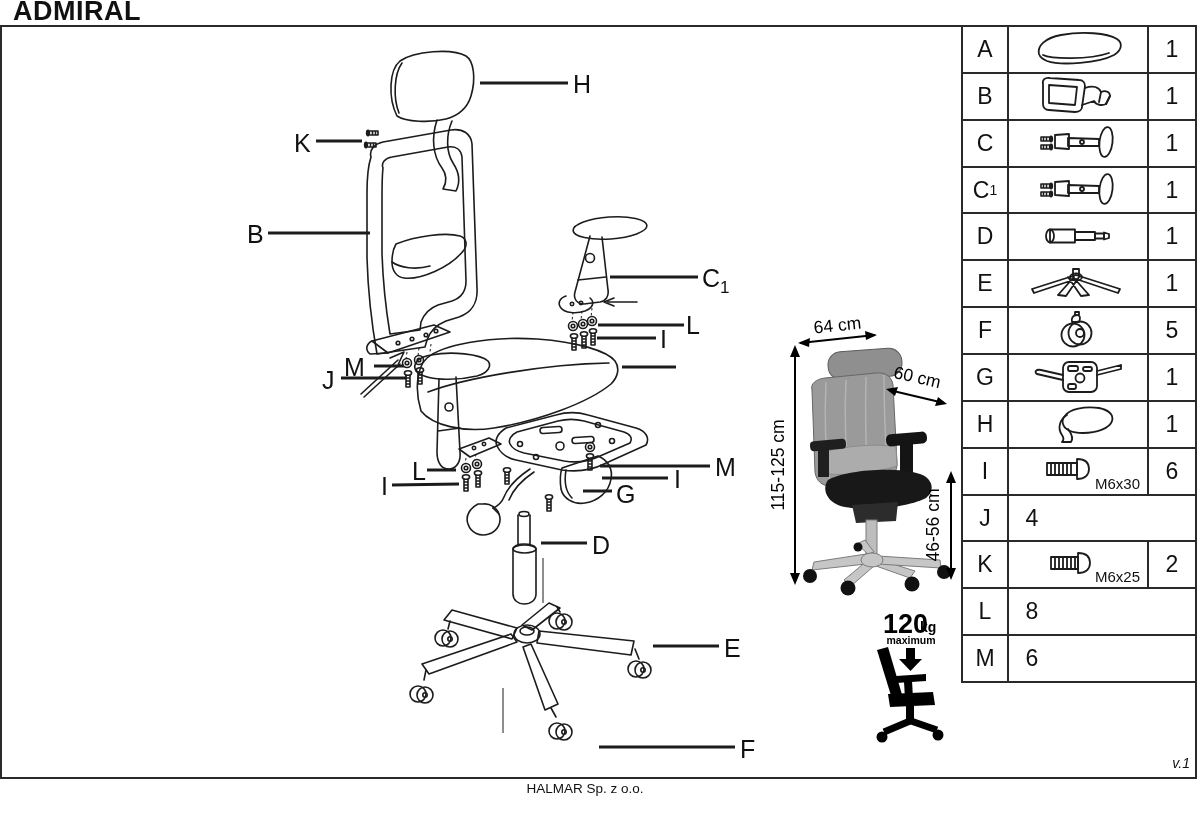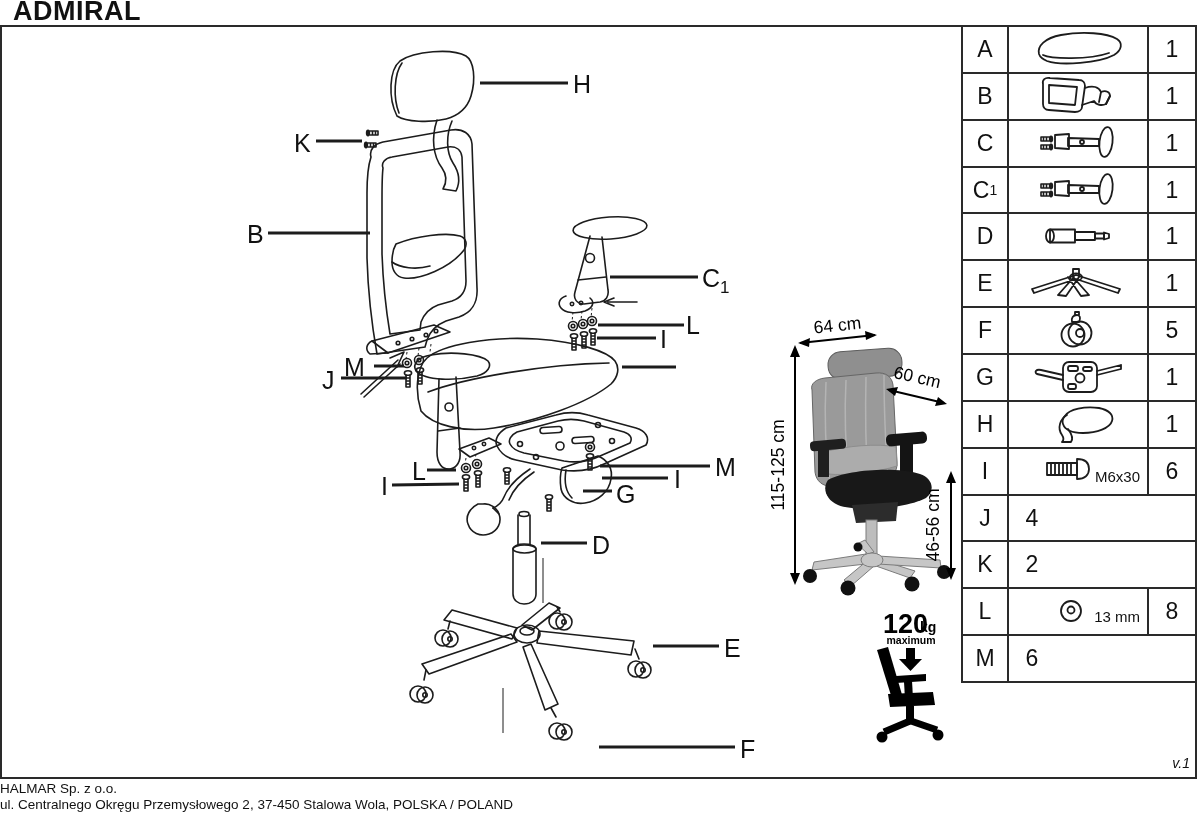--- a/index.html
+++ b/index.html
@@ -1,29 +1,29 @@
 <!DOCTYPE html>
 <html><head>
 <meta charset="utf-8">
 <style>
   html,body{margin:0;padding:0;background:#fff;}
   body{width:1200px;height:831px;position:relative;font-family:"Liberation Sans",sans-serif;color:#111;overflow:hidden;}
   .abs{position:absolute;}
   #title{left:13px;top:-4px;font-size:27px;font-weight:bold;letter-spacing:.5px;}
   #mainbox{left:0;top:25px;width:1197px;height:754px;border:2px solid #2a2a2a;box-sizing:border-box;}
   #version{left:1130px;top:755px;width:60px;text-align:right;font-size:14px;font-style:italic;}
-  #footer{left:0;top:781px;width:1170px;font-size:13.5px;line-height:15.5px;}
+  #footer{left:0;top:781px;width:1170px;text-align:center;font-size:13.5px;line-height:15.5px;}
   
   #ptable{left:961px;top:25px;width:236px;height:658px;border:2px solid #2a2a2a;box-sizing:border-box;display:flex;flex-direction:column;background:#fff;}
   .prow{flex:1;display:flex;min-height:0;}
   .prow + .prow{border-top:2px solid #2a2a2a;}
   .cl{width:44px;border-right:2px solid #2a2a2a;display:flex;align-items:center;justify-content:center;font-size:23px;}
   .ci{flex:1;border-right:2px solid #2a2a2a;position:relative;display:flex;align-items:center;justify-content:center;overflow:hidden;}
   .cq{width:46px;display:flex;align-items:center;justify-content:center;font-size:23px;}
-  .spec{position:absolute;right:7px;bottom:9px;font-size:15px;}
+  .spec{position:absolute;right:7px;bottom:2px;font-size:15px;}
   .cl sub{font-size:14px;}
   
   svg .ln{stroke:#1c1c1c;fill:none;stroke-width:1.6;stroke-linecap:round;stroke-linejoin:round;}
   svg .lead{stroke:#1c1c1c;stroke-width:3;fill:none;}
   svg .lbl{font-family:"Liberation Sans",sans-serif;font-size:25px;fill:#111;}
   svg .dash{stroke:#1c1c1c;stroke-width:1;fill:none;stroke-dasharray:2.5 2.5;}
   svg .thin{stroke:#1c1c1c;stroke-width:1;fill:none;}
   svg .dim{stroke:#000;stroke-width:2;fill:none;}
   svg .dimt{font-family:"Liberation Sans",sans-serif;font-size:17.5px;fill:#000;}
   .ticon .ln{stroke-width:1.8;}
@@ -439,43 +439,42 @@
     <div class="cl">
         <span>J</span>
       </div>
     <div class="cq">4</div>
   </div>
 
   <div class="prow">
     <div class="cl">
         <span>K</span>
       </div>
+    <div class="ci">
+        <svg class="ticon" width="130" height="44" viewBox="0 0 130 44">
+      <path class="ln" d="M38,14 L65,14 L65,26 L38,26 Z M42,14 L42,26 M46,14 L46,26 M50,14 L50,26 M54,14 L54,26 M58,14 L58,26 M62,14 L62,26"></path>
+      <path class="ln" d="M65,10 C73,10 77,14 77,20 C77,26 73,30 65,30 Z"></path>
+    </svg>
+        <span class="spec">M6x25</span>
+      </div>
     <div class="cq">2</div>
   </div>
 
   <div class="prow">
     <div class="cl">
         <span>L</span>
-      </div>
-    <div class="ci">
-        <svg class="ticon" width="130" height="44" viewBox="0 0 130 44">
-      <circle class="ln" cx="58" cy="21" r="10"></circle>
-      <circle class="ln" cx="58" cy="20" r="3.5"></circle>
-    </svg>
-        <span class="spec">13 mm</span>
       </div>
     <div class="cq">8</div>
   </div>
 
   <div class="prow">
     <div class="cl">
         <span>M</span>
       </div>
     <div class="cq">6</div>
   </div>
 </div>
 
 <div class="abs" id="version">v.1</div>
 
 <div class="abs" id="footer">
   <div>HALMAR Sp. z o.o.</div>
-  <div>ul. Centralnego Okręgu Przemysłowego 2, 37-450 Stalowa Wola, POLSKA / POLAND</div>
 </div>
 
 </body></html>

